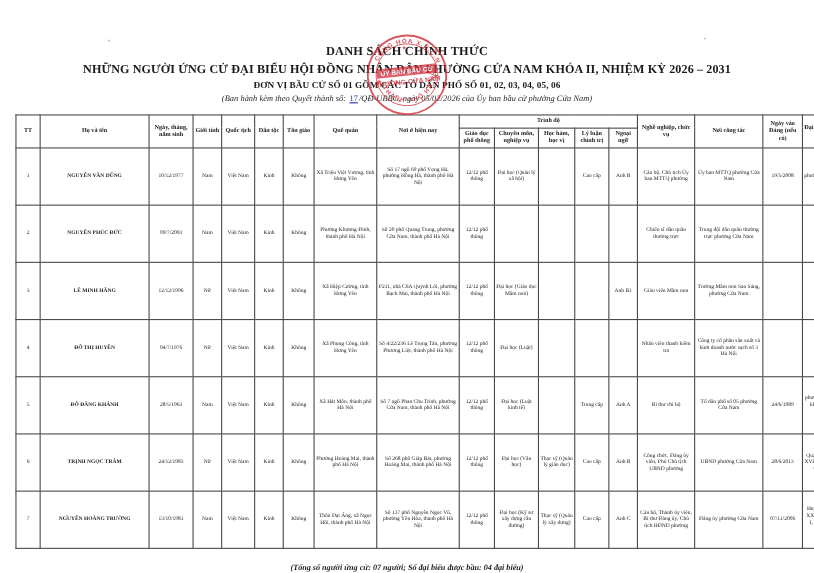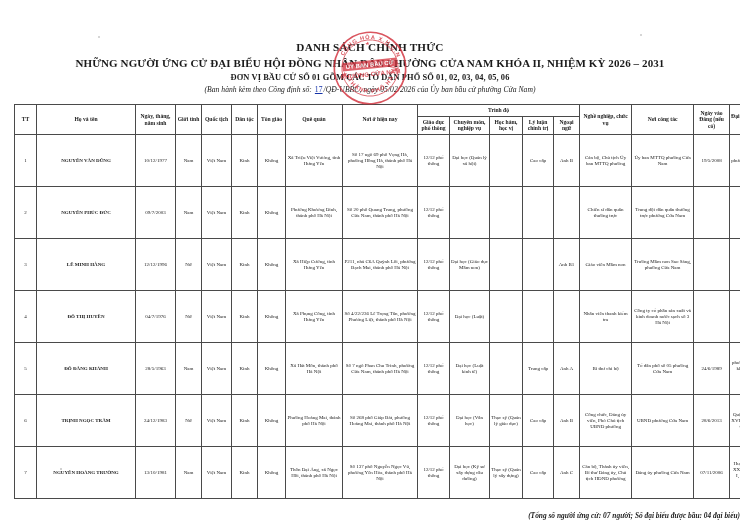--- a/index.html
+++ b/index.html
@@ -130,21 +130,21 @@
   col.c-acad    { width: 33px; }
   col.c-pol     { width: 31px; }
   col.c-lang    { width: 26px; }
   col.c-job     { width: 52px; }
   col.c-work    { width: 62px; }
   col.c-party   { width: 36px; }
   col.c-hdnd    { width: 53px; }
 
   
   .doc-footer {
-    text-align: right;
+    text-align: center;
     margin-top: 12px;
     font-size: 7.4px;
     font-style: italic;
     font-weight: bold;
   }
 
   
   .scan-speck {
     position: absolute;
     background: #c9c9c9;
@@ -176,21 +176,21 @@
       <text x="16" y="58" font-size="9" fill="#d2303c" text-anchor="middle">★</text>
       <text x="84" y="58" font-size="9" fill="#d2303c" text-anchor="middle">★</text>
       <text x="50" y="20" font-size="7" fill="#d2303c" text-anchor="middle">★</text>
     </svg>
   </div>
 
   <div class="doc-header">
     <div class="hdr-line1">DANH SÁCH CHÍNH THỨC</div>
     <div class="hdr-line2">NHỮNG NGƯỜI ỨNG CỬ ĐẠI BIỂU HỘI ĐỒNG NHÂN DÂN PHƯỜNG CỬA NAM KHÓA II, NHIỆM KỲ 2026 – 2031</div>
     <div class="hdr-line3">ĐƠN VỊ BẦU CỬ SỐ 01 GỒM CÁC TỔ DÂN PHỐ SỐ 01, 02, 03, 04, 05, 06</div>
-    <div class="hdr-line4"><span>(Ban hành kèm theo Công định số: </span><span class="decnum">17</span><span>/QĐ-UBBC, ngày 05/02/2026 của Ủy ban bầu cử phường Cửa Nam)</span></div>
+    <div class="hdr-line4"><span>(Ban hành kèm theo Quyết thành số: </span><span class="decnum">17</span><span>/QĐ-UBBC, ngày 05/02/2026 của Ủy ban bầu cử phường Cửa Nam)</span></div>
   </div>
 
   <div class="tbl-wrap">
     <table class="roster">
       <colgroup>
         <col class="c-tt">
           <col class="c-name">
           <col class="c-dob">
           <col class="c-sex">
           <col class="c-nat">

